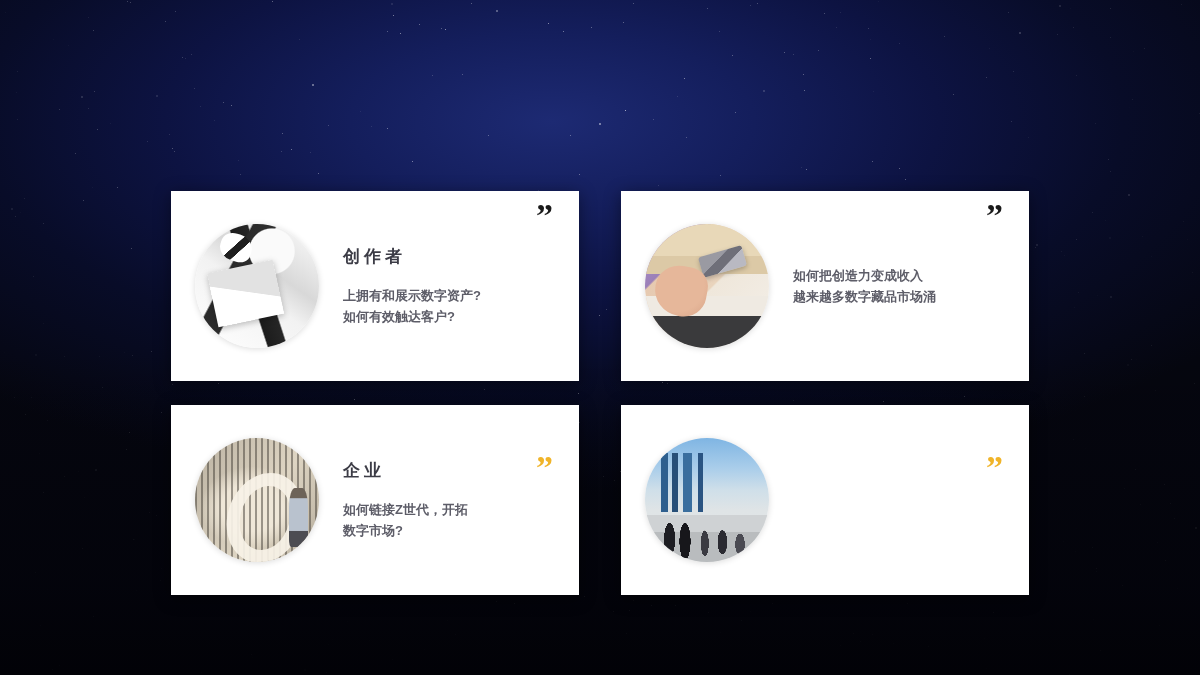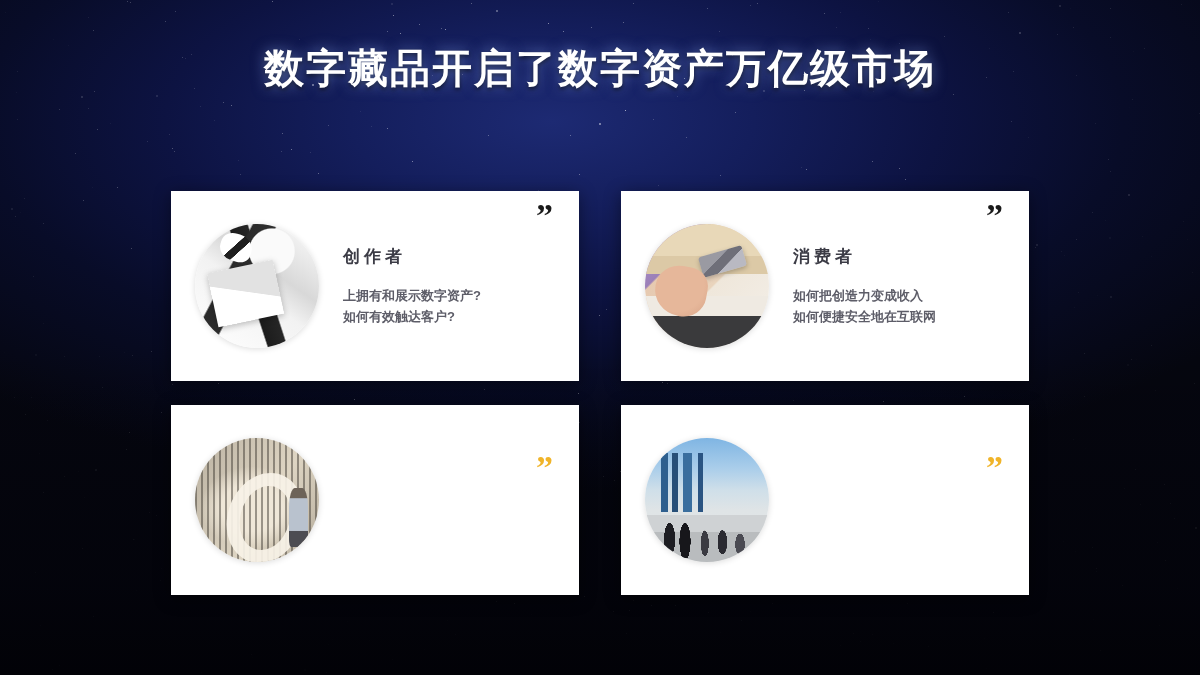--- a/index.html
+++ b/index.html
@@ -615,21 +615,20 @@
       <span style="left:14.1px;top:396.6px;width:1px;height:1px;opacity:0.07"></span>
       <span style="left:23.5px;top:197.7px;width:1px;height:1px;opacity:0.11"></span>
       <span style="left:363.5px;top:521.6px;width:2px;height:2px;opacity:0.24"></span>
       <span style="left:236.1px;top:203.6px;width:1px;height:1px;opacity:0.37"></span>
       <span style="left:454.9px;top:634.1px;width:1px;height:1px;opacity:0.08"></span>
       <span style="left:1174.2px;top:518.1px;width:1px;height:1px;opacity:0.07"></span>
       <span style="left:1104.7px;top:580.6px;width:1px;height:1px;opacity:0.02"></span>
     </div>
 
   <div class="head">
-    <div class="title">数字藏品开启了数字资产万亿级市场</div>
   </div>
 
   <div class="grid">
 
     <div class="card">
       <div class="thumb">
         <div class="ph ph-creator"></div>
       </div>
       <div class="copy">
         <div class="c-title">创作者</div>
@@ -637,30 +636,34 @@
         <div class="c-body">如何有效触达客户?</div>
       </div>
       <div class="quote top" style="color:#1a1a1a">”</div>
     </div>
 
     <div class="card">
       <div class="thumb">
         <div class="ph ph-consumer"></div>
       </div>
       <div class="copy">
-        <div class="c-title">消费者</div>
         <div class="c-body">如何把创造力变成收入</div>
-        <div class="c-body">如何便捷安全地在互联网</div>
+        <div class="c-body">越来越多数字藏品市场涌</div>
       </div>
       <div class="quote top" style="color:#1a1a1a">”</div>
     </div>
 
     <div class="card">
       <div class="thumb">
         <div class="ph ph-enterprise"></div>
+      </div>
+      <div class="copy">
+        <div class="c-title">企业</div>
+        <div class="c-body">如何链接Z世代，开拓</div>
+        <div class="c-body">数字市场?</div>
       </div>
       <div class="quote mid" style="color:#f0b429">”</div>
     </div>
 
     <div class="card">
       <div class="thumb">
         <div class="ph ph-market"></div>
       </div>
       <div class="quote mid" style="color:#f0b429">”</div>
     </div>

